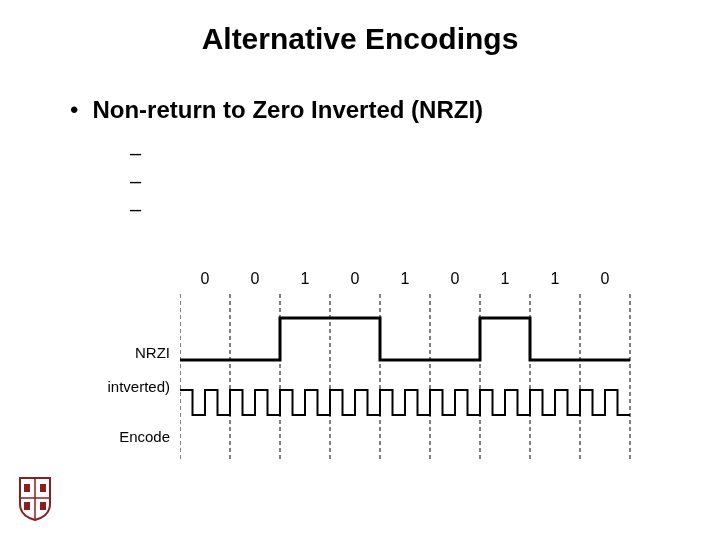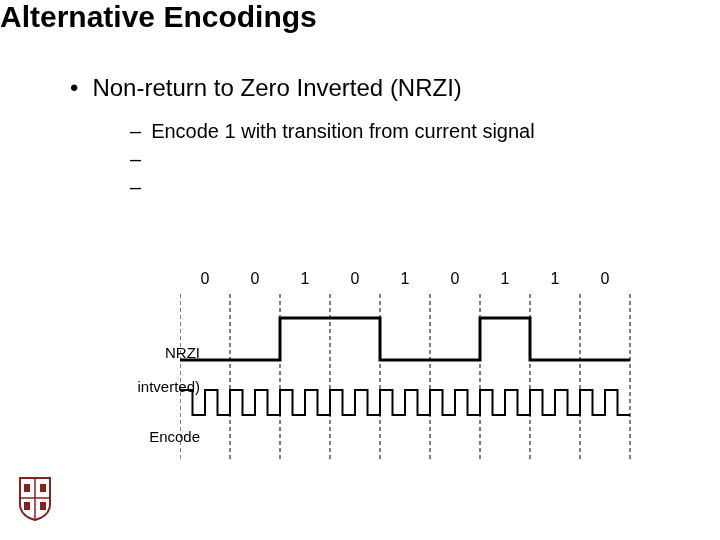--- a/index.html
+++ b/index.html
@@ -6,39 +6,41 @@
   body {
     width: 720px;
     height: 540px;
     background: #fff;
     font-family: Arial, Helvetica, sans-serif;
     color: #000;
     position: relative;
     overflow: hidden;
   }
   .title {
+    text-align: center;
     font-size: 30px;
     font-weight: bold;
+    padding-top: 22px;
   }
   .content {
     padding: 40px 50px 0 70px;
   }
   .bullet-row {
     display: flex;
     align-items: flex-start;
     margin-bottom: 10px;
   }
   .bullet-dot {
     font-size: 24px;
     line-height: 28px;
     margin-right: 14px;
   }
   .bullet-text {
     font-size: 24px;
-    font-weight: normal;
+    font-weight: bold;
     line-height: 28px;
   }
   .sub-list {
     padding-left: 60px;
     padding-top: 6px;
   }
   .sub-row {
     display: flex;
     align-items: flex-start;
     margin-bottom: 2px;
@@ -68,21 +70,21 @@
   }
   .bit-label {
     position: absolute;
     top: 0;
     font-size: 16px;
     width: 50px;
     text-align: center;
   }
   .side-label {
     position: absolute;
-    right: 460px;
+    right: 490px;
     font-size: 15px;
     text-align: right;
     line-height: 17px;
     white-space: nowrap;
   }
   .logo {
     position: absolute;
     left: 18px;
     bottom: 18px;
     width: 34px;
@@ -96,21 +98,20 @@
 <h1 class="title">Alternative Encodings</h1>
 
 <div class="content">
   <div class="bullet-row">
     <span class="bullet-dot">•</span>
     <span class="bullet-text">Non-return to Zero Inverted (NRZI)</span>
   </div>
   <div class="sub-list">
     <div class="sub-row">
       <span class="sub-dash">–</span>
-      <span class="sub-text">Encode 1 with transition from current signal</span>
     </div>
     <div class="sub-row">
       <span class="sub-dash">–</span>
     </div>
     <div class="sub-row">
       <span class="sub-dash">–</span>
     </div>
   </div>
 </div>
 

